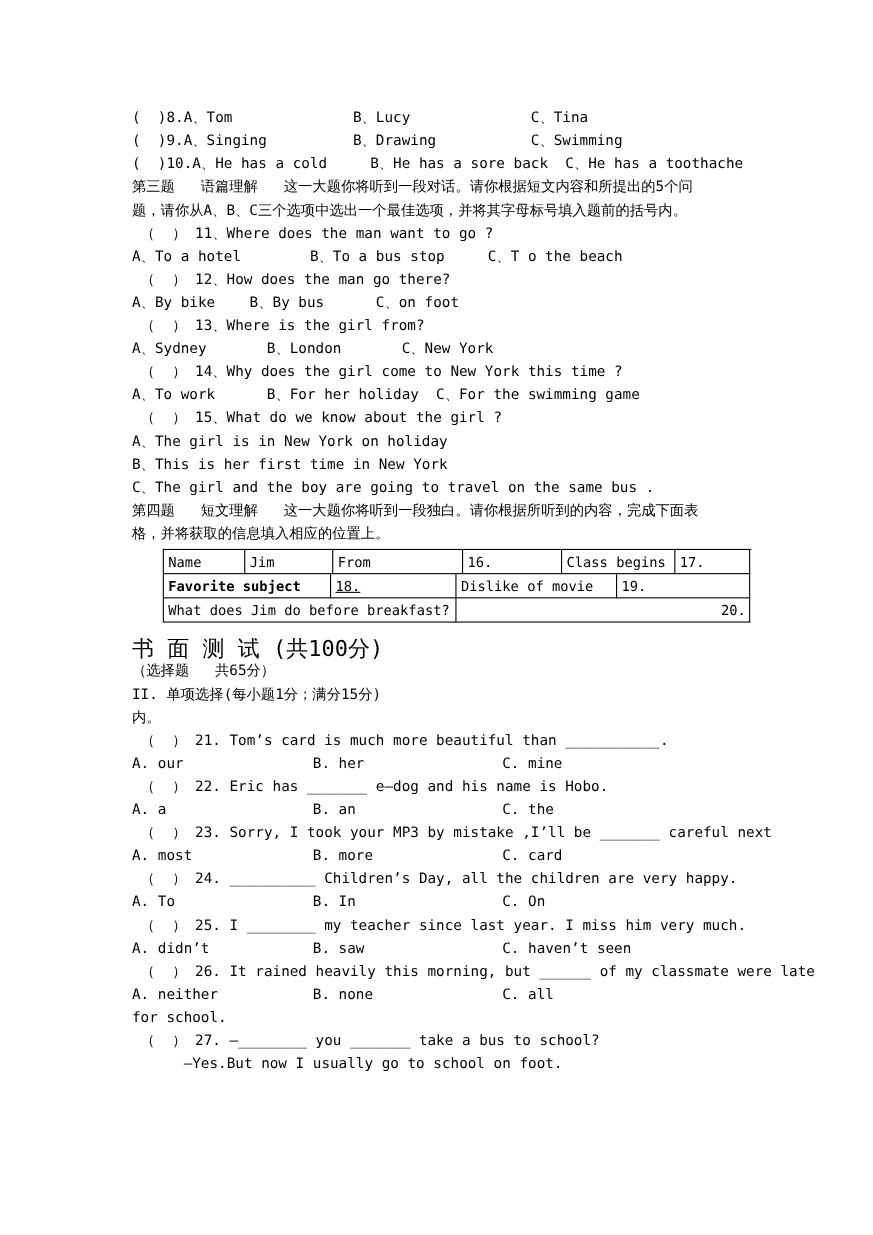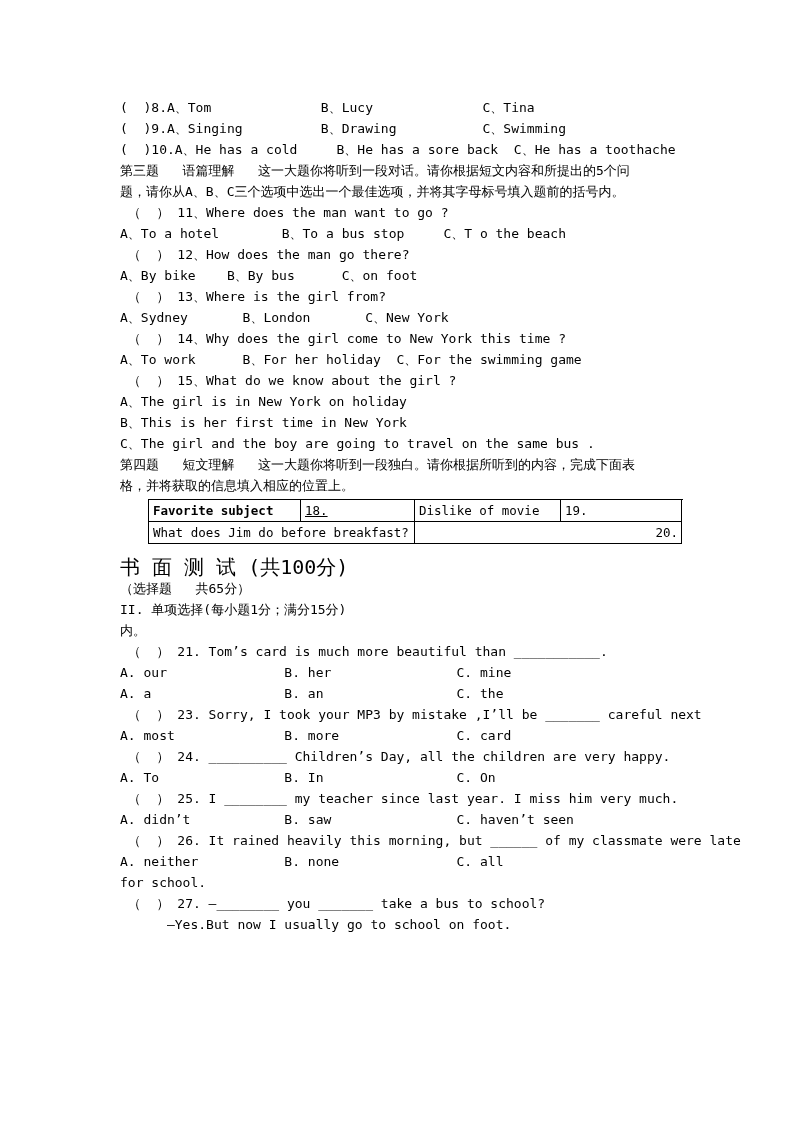--- a/index.html
+++ b/index.html
@@ -62,37 +62,46 @@
       <div class="line">A、To work      B、For her holiday  C、For the swimming game</div>
       <div class="line"> （  ） 15、What do we know about the girl ?</div>
       <div class="line">A、The girl is in New York on holiday</div>
       <div class="line">B、This is her first time in New York</div>
       <div class="line">C、The girl and the boy are going to travel on the same bus .</div>
       <div class="line">第四题   短文理解   这一大题你将听到一段独白。请你根据所听到的内容，完成下面表</div>
       <div class="line">格，并将获取的信息填入相应的位置上。</div>
     </div>
   <div id="answer-table" class="jtable">
       <div class="trow">
+        <div class="tcell" style="width: 74px;">Name</div>
+        <div class="tcell" style="width: 80px;">Jim</div>
+        <div class="tcell" style="width: 118px;">From</div>
+        <div class="tcell" style="width: 90px;">16.</div>
+        <div class="tcell" style="width: 103px;">Class begins</div>
+        <div class="tcell" style="width: 68px;">17.</div>
+      </div>
+      <div class="trow">
         <div class="tcell" style="width: 152px; font-weight: bold;">Favorite subject</div>
         <div class="tcell" style="width: 114px; text-decoration: underline;">18.</div>
         <div class="tcell" style="width: 146px;">Dislike of movie</div>
         <div class="tcell" style="width: 121px;">19.</div>
       </div>
       <div class="trow">
         <div class="tcell" style="width: 266px;">What does Jim do before breakfast?</div>
         <div class="tcell" style="width: 267px; text-align: right;">20.</div>
       </div>
     </div>
   <div id="bottom-lines">
       <div class="line h1">书 面 测 试 (共100分)</div>
       <div class="line">（选择题   共65分）</div>
       <div class="line">II. 单项选择(每小题1分；满分15分)</div>
       <div class="line">内。</div>
       <div class="line"> （  ） 21. Tom’s card is much more beautiful than ___________.</div>
       <div class="line">A. our               B. her                C. mine</div>
+      <div class="line"> （  ） 22. Eric has _______ e—dog and his name is Hobo.</div>
       <div class="line">A. a                 B. an                 C. the</div>
       <div class="line"> （  ） 23. Sorry, I took your MP3 by mistake ,I’ll be _______ careful next</div>
       <div class="line">A. most              B. more               C. card</div>
       <div class="line"> （  ） 24. __________ Children’s Day, all the children are very happy.</div>
       <div class="line">A. To                B. In                 C. On</div>
       <div class="line"> （  ） 25. I ________ my teacher since last year. I miss him very much.</div>
       <div class="line">A. didn’t            B. saw                C. haven’t seen</div>
       <div class="line"> （  ） 26. It rained heavily this morning, but ______ of my classmate were late</div>
       <div class="line">A. neither           B. none               C. all</div>
       <div class="line">for school.</div>

